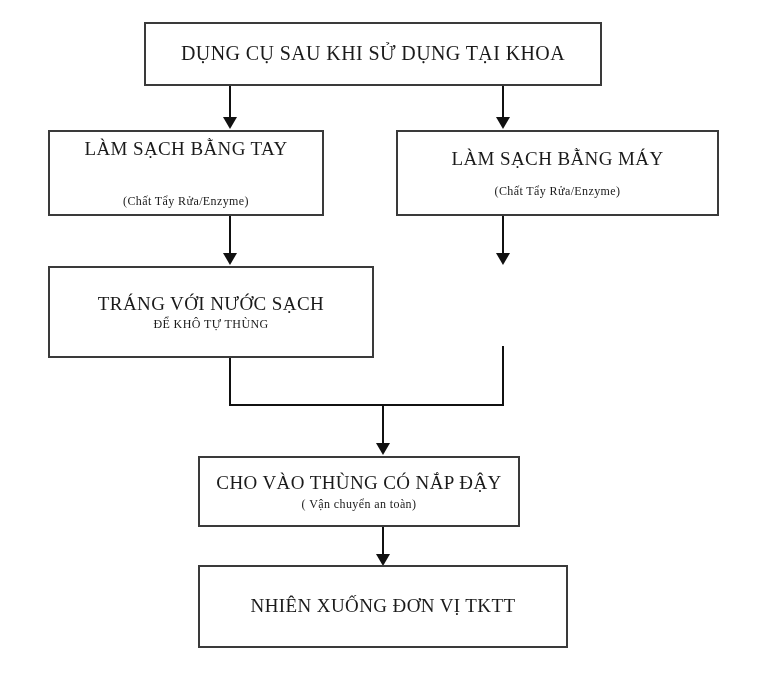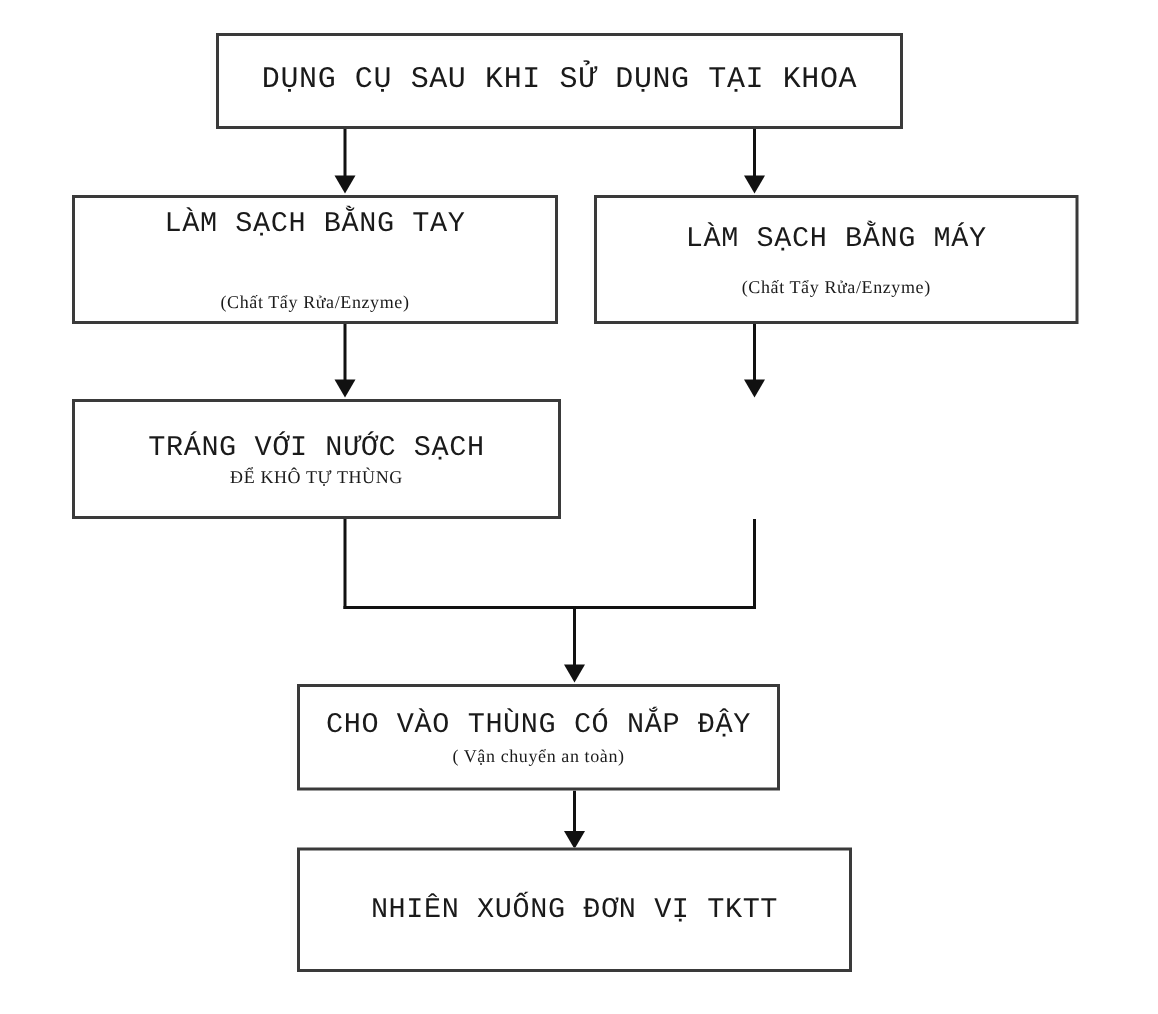--- a/index.html
+++ b/index.html
@@ -26,21 +26,20 @@
     justify-content: center;
     text-align: center;
     color: #1a1a1a;
     z-index: 3;
   }
   .node .line1 {
     font-size: 19px;
     line-height: 1.18;
     letter-spacing: 0.4px;
     white-space: nowrap;
-    font-family: Liberation Mono, monospace;
   }
   .node .line2 {
     font-size: 18px;
     line-height: 1.2;
     letter-spacing: 0.2px;
     white-space: nowrap;
     margin-top: 2px;
   }
   .node.single .line1 {
     font-size: 20px;
@@ -80,37 +79,37 @@
   <div class="node single" style="left:144px; top:22px; width:458px; height:64px;">
     <div class="line1">DỤNG CỤ SAU KHI SỬ DỤNG TẠI KHOA</div>
   </div>
 
   <div class="vline" style="left:229px; top:86px; height:32px;"></div>
   <div class="arrowhead" style="left:223px; top:117px;"></div>
 
   <div class="vline" style="left:502px; top:86px; height:32px;"></div>
   <div class="arrowhead" style="left:496px; top:117px;"></div>
 
-  <div class="node upper" style="left:48px; top:130px; width:324px; height:86px;gap:32px;">
+  <div class="node upper" style="left:48px; top:130px; width:276px; height:86px;gap:32px;">
     <div class="line1">LÀM SẠCH BẰNG TAY</div>
     <div class="line2">(Chất Tẩy Rửa/Enzyme)</div>
   </div>
 
   <div class="node upper" style="left:396px; top:130px; width:323px; height:86px;gap:12px;">
     <div class="line1">LÀM SẠCH BẰNG MÁY</div>
     <div class="line2">(Chất Tẩy Rửa/Enzyme)</div>
   </div>
 
   <div class="vline" style="left:229px; top:216px; height:38px;"></div>
   <div class="arrowhead" style="left:223px; top:253px;"></div>
 
   <div class="vline" style="left:502px; top:216px; height:38px;"></div>
   <div class="arrowhead" style="left:496px; top:253px;"></div>
 
-  <div class="node upper" style="left:48px; top:266px; width:326px; height:80px;">
+  <div class="node upper" style="left:48px; top:266px; width:326px; height:92px;">
     <div class="line1">TRÁNG VỚI NƯỚC SẠCH</div>
     <div class="line2">ĐỂ KHÔ TỰ THÙNG</div>
   </div>
 
 
   <div class="vline" style="left:229px; top:346px; height:60px;"></div>
   <div class="vline" style="left:502px; top:346px; height:60px;"></div>
   <div class="hline" style="left:229px; top:404px; width:275px;"></div>
   <div class="vline" style="left:382px; top:404px; height:40px;"></div>
   <div class="arrowhead" style="left:376px; top:443px;"></div>

